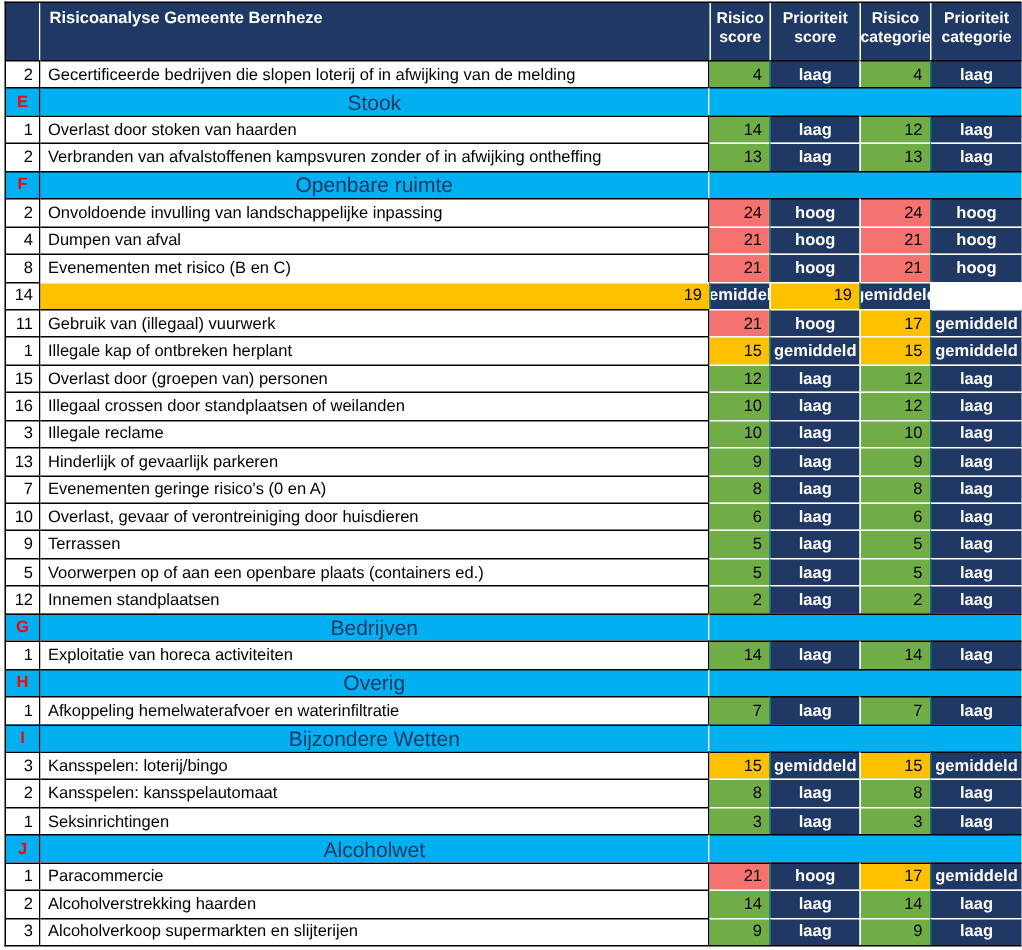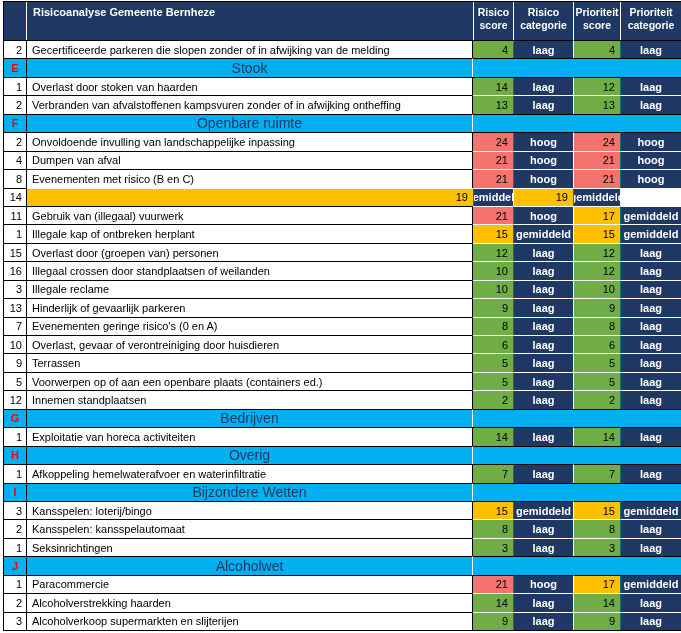--- a/index.html
+++ b/index.html
@@ -47,28 +47,28 @@
   .section .s-band{grid-column:3 / span 4;}
 </style>
 </head>
 <body>
 
 <div id="sheet">
   <div class="row" id="header">
     <div class="h-corner"></div>
     <div class="h-title">Risicoanalyse Gemeente Bernheze</div>
     <div class="h-col">Risico score</div>
+    <div class="h-col">Prioriteit score</div>
     <div class="h-col">Risico categorie</div>
-    <div class="h-col">Prioriteit score</div>
     <div class="h-col">Prioriteit categorie</div>
   </div>
 
 <div class="row item after-section">
       <div class="c-num">2</div>
-      <div class="c-desc">Gecertificeerde parkeren die slopen zonder of in afwijking van de melding</div>
+      <div class="c-desc">Gecertificeerde bedrijven die slopen loterij of in afwijking van de melding</div>
       <div class="c-score" style="background: rgb(112, 173, 71);">4</div>
       <div class="c-cat">laag</div>
       <div class="c-score c-ps" style="background: rgb(112, 173, 71);">4</div>
       <div class="c-cat">laag</div>
     </div>
     <div class="row section">
       <div class="s-letter">E</div>
       <div class="s-title">Stook</div>
       <div class="s-band"></div>
     </div>

